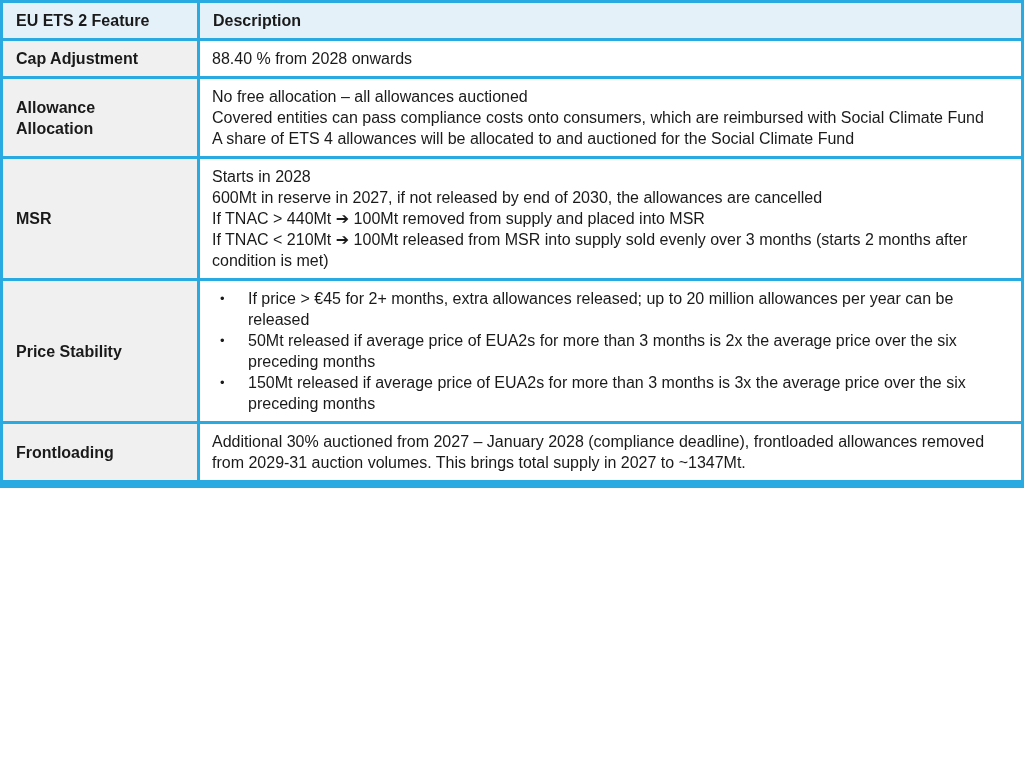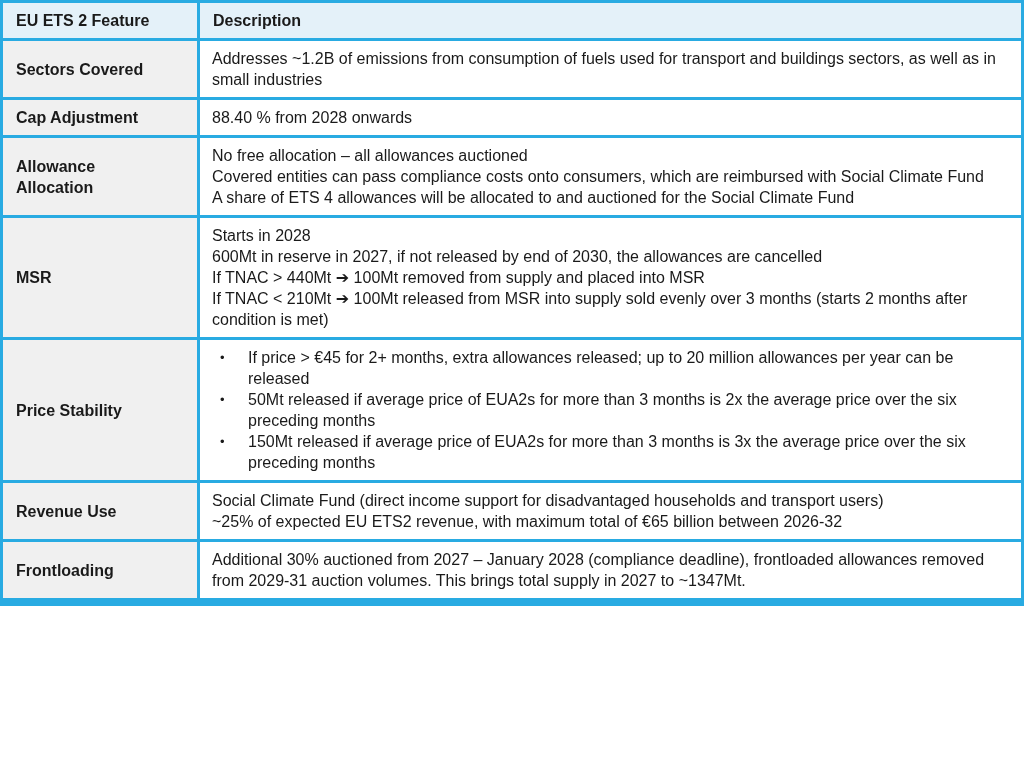--- a/index.html
+++ b/index.html
@@ -61,26 +61,20 @@
       <col class="c-description">
     </colgroup>
     <thead>
       <tr>
         <th>EU ETS 2 Feature</th>
         <th>Description</th>
       </tr>
     </thead>
     <tbody>
         <tr>
-          <th>Sectors Covered</th>
-          <td>
-            <div class="line">Addresses ~1.2B of emissions from consumption of fuels used for transport and buildings sectors, as well as in small industries</div>
-          </td>
-        </tr>
-        <tr>
           <th>Cap Adjustment</th>
           <td>
             <div class="line">88.40 % from 2028 onwards</div>
           </td>
         </tr>
         <tr>
           <th>Allowance Allocation</th>
           <td>
             <div class="line">No free allocation – all allowances auctioned</div>
             <div class="line">Covered entities can pass compliance costs onto consumers, which are reimbursed with Social Climate Fund</div>
@@ -107,27 +101,20 @@
               <span class="marker">•</span>
               <span class="btext">50Mt released if average price of EUA2s for more than 3 months is 2x the average price over the six preceding months</span>
             </div>
             <div class="line bullet">
               <span class="marker">•</span>
               <span class="btext">150Mt released if average price of EUA2s for more than 3 months is 3x the average price over the six preceding months</span>
             </div>
           </td>
         </tr>
         <tr>
-          <th>Revenue Use</th>
-          <td>
-            <div class="line">Social Climate Fund (direct income support for disadvantaged households and transport users)</div>
-            <div class="line">~25% of expected EU ETS2 revenue, with maximum total of €65 billion between 2026-32</div>
-          </td>
-        </tr>
-        <tr>
           <th>Frontloading</th>
           <td>
             <div class="line">Additional 30% auctioned from 2027 – January 2028 (compliance deadline), frontloaded allowances removed from 2029-31 auction volumes. This brings total supply in 2027 to ~1347Mt.</div>
           </td>
         </tr>
       </tbody>
   </table>
 </div>
 
 </body></html>

